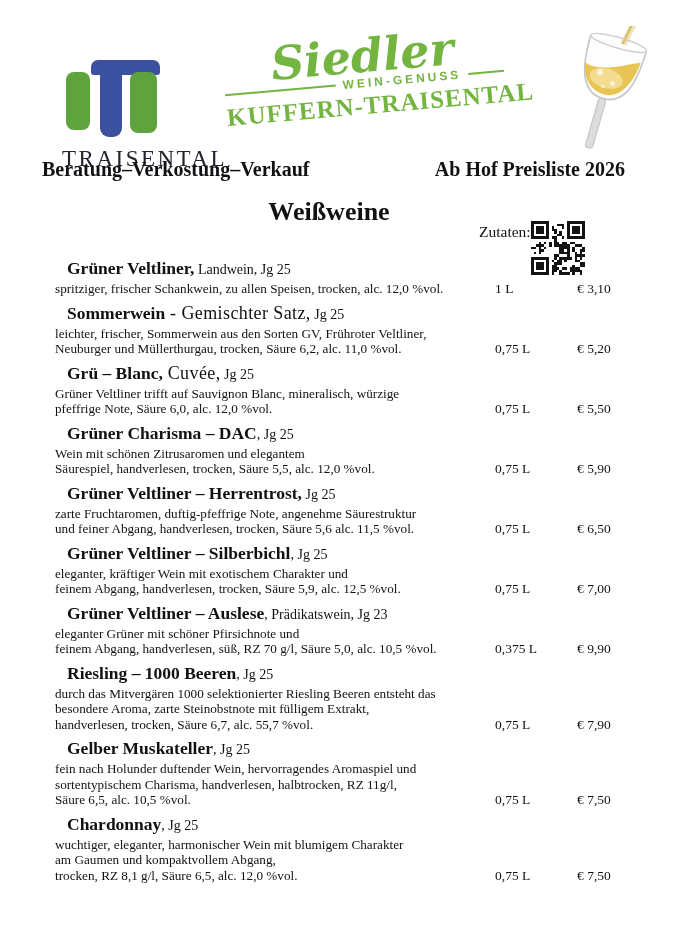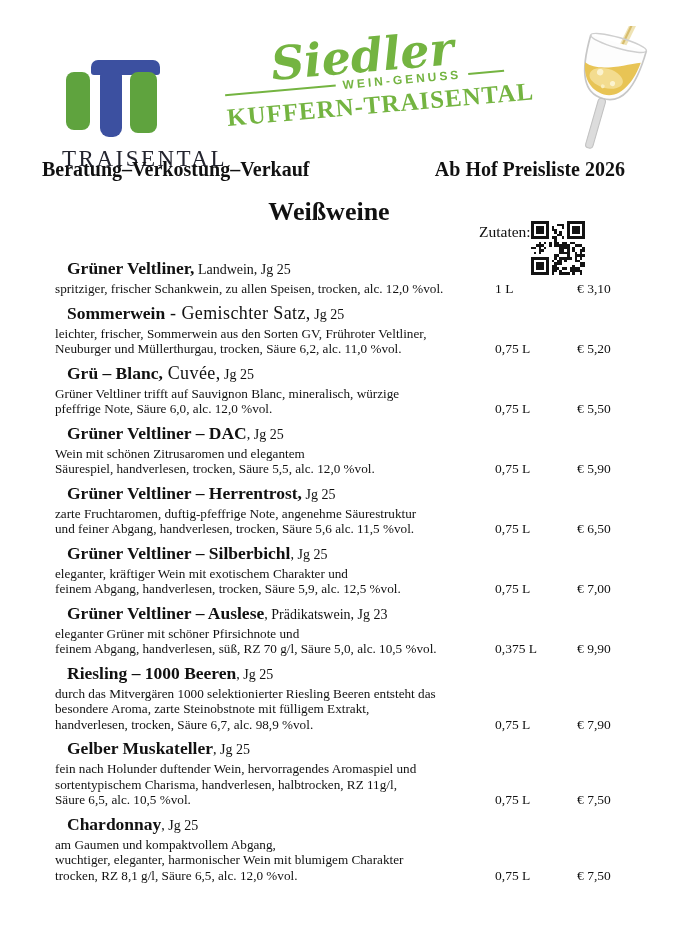--- a/index.html
+++ b/index.html
@@ -282,21 +282,21 @@
         </div>
       <div class="last-row">
         <span class="desc-line last-desc">pfeffrige Note, Säure 6,0, alc. 12,0 %vol.</span>
         <span class="size-cell">0,75 L</span>
         <span class="price-cell">€ 5,50</span>
       </div>
     </div>
 
     <div class="entry">
       <div class="entry-title">
-        <span class="t-name">Grüner Veltliner – DAC</span><span class="t-mid"></span><span class="t-tail">, Jg 25</span>
+        <span class="t-name">Grüner Charisma – DAC</span><span class="t-mid"></span><span class="t-tail">, Jg 25</span>
       </div>
       <div class="desc-lines">
           <div class="desc-line">Wein mit schönen Zitrusaromen und elegantem</div>
         </div>
       <div class="last-row">
         <span class="desc-line last-desc">Säurespiel, handverlesen, trocken, Säure 5,5, alc. 12,0 %vol.</span>
         <span class="size-cell">0,75 L</span>
         <span class="price-cell">€ 5,90</span>
       </div>
     </div>
@@ -345,21 +345,21 @@
 
     <div class="entry">
       <div class="entry-title">
         <span class="t-name">Riesling – 1000 Beeren</span><span class="t-mid"></span><span class="t-tail">, Jg 25</span>
       </div>
       <div class="desc-lines">
           <div class="desc-line">durch das Mitvergären 1000 selektionierter Riesling Beeren entsteht das</div>
           <div class="desc-line">besondere Aroma, zarte Steinobstnote mit fülligem Extrakt,</div>
         </div>
       <div class="last-row">
-        <span class="desc-line last-desc">handverlesen, trocken, Säure 6,7, alc. 98,9 %vol.</span>
+        <span class="desc-line last-desc">handverlesen, trocken, Säure 6,7, alc. 55,7 %vol.</span>
         <span class="size-cell">0,75 L</span>
         <span class="price-cell">€ 7,90</span>
       </div>
     </div>
 
     <div class="entry">
       <div class="entry-title">
         <span class="t-name">Gelber Muskateller</span><span class="t-mid"></span><span class="t-tail">, Jg 25</span>
       </div>
       <div class="desc-lines">
@@ -371,22 +371,22 @@
         <span class="size-cell">0,75 L</span>
         <span class="price-cell">€ 7,50</span>
       </div>
     </div>
 
     <div class="entry">
       <div class="entry-title">
         <span class="t-name">Chardonnay</span><span class="t-mid"></span><span class="t-tail">, Jg 25</span>
       </div>
       <div class="desc-lines">
+          <div class="desc-line">wuchtiger, eleganter, harmonischer Wein mit blumigem Charakter</div>
           <div class="desc-line">am Gaumen und kompaktvollem Abgang,</div>
-          <div class="desc-line">wuchtiger, eleganter, harmonischer Wein mit blumigem Charakter</div>
         </div>
       <div class="last-row">
         <span class="desc-line last-desc">trocken, RZ 8,1 g/l, Säure 6,5, alc. 12,0 %vol.</span>
         <span class="size-cell">0,75 L</span>
         <span class="price-cell">€ 7,50</span>
       </div>
     </div>
   </main>
 
 </div>

